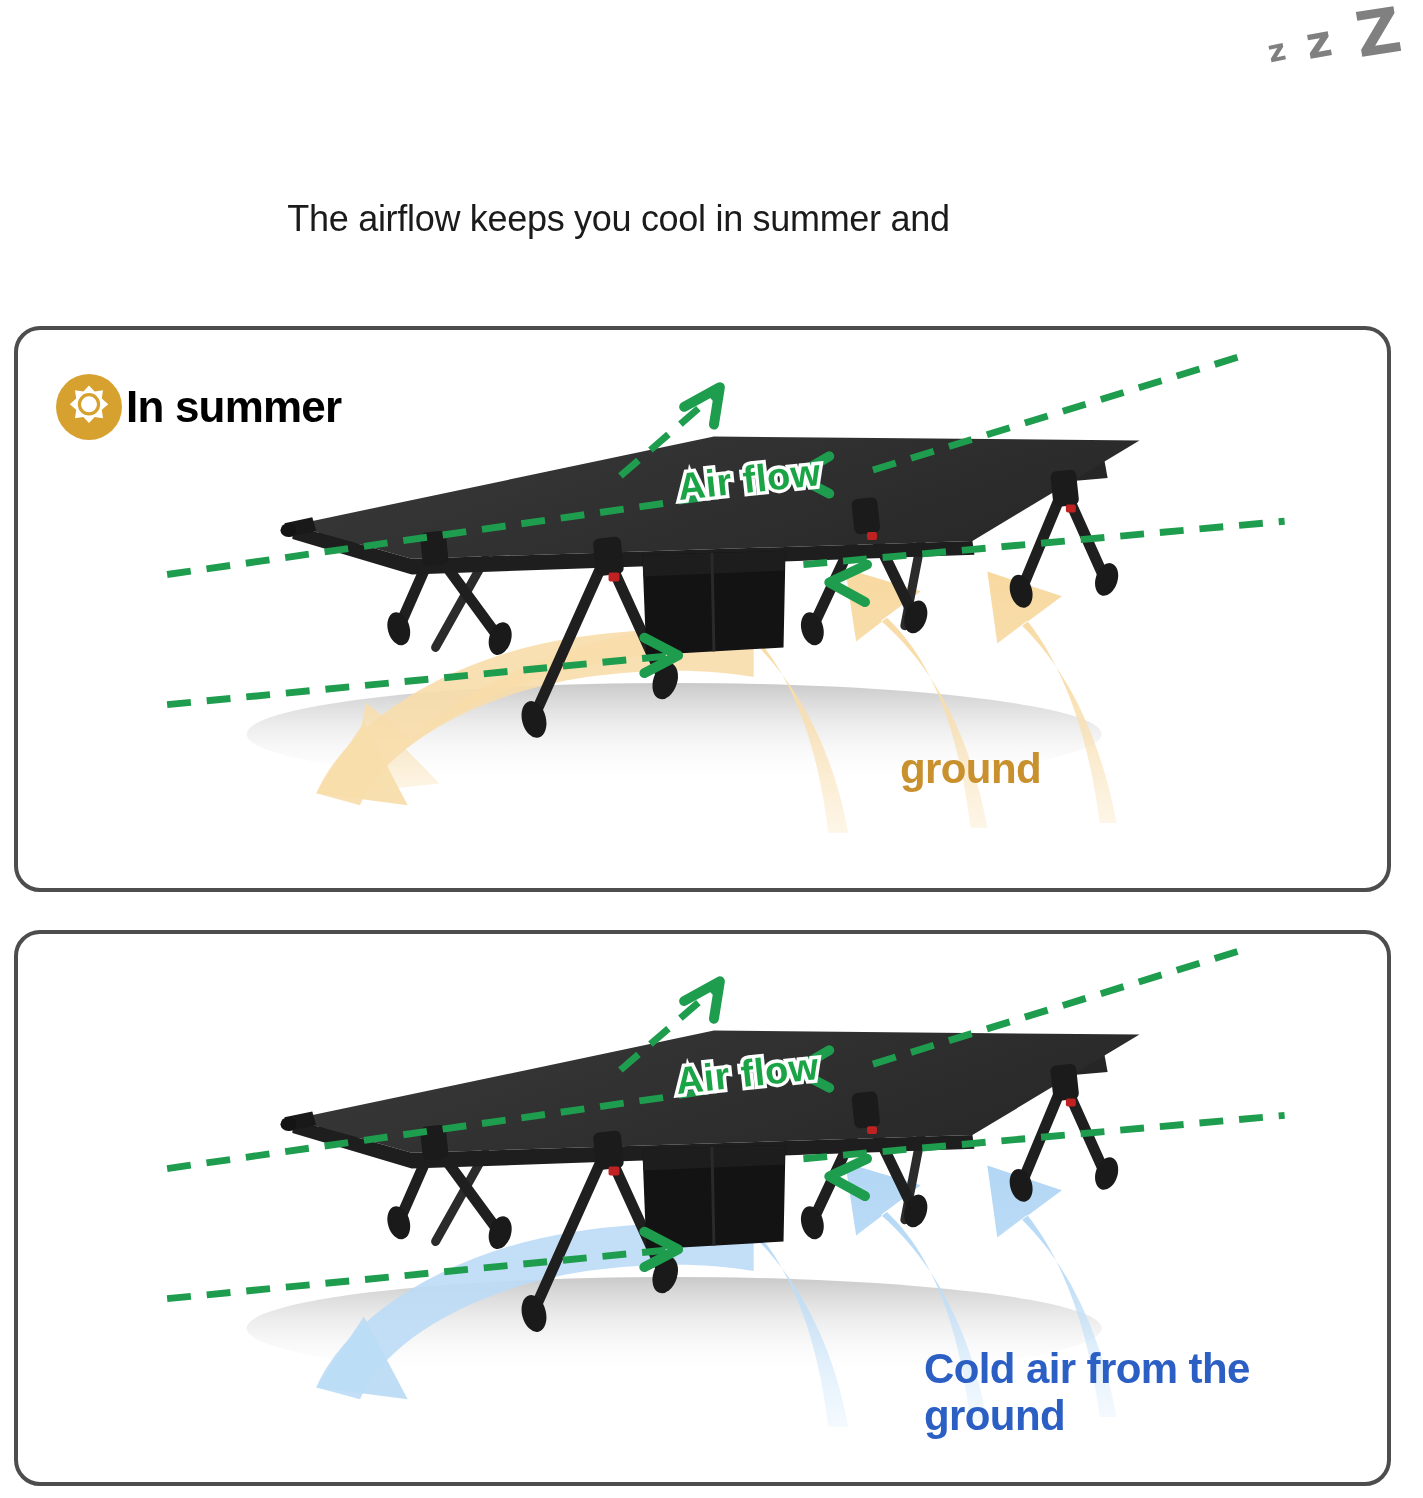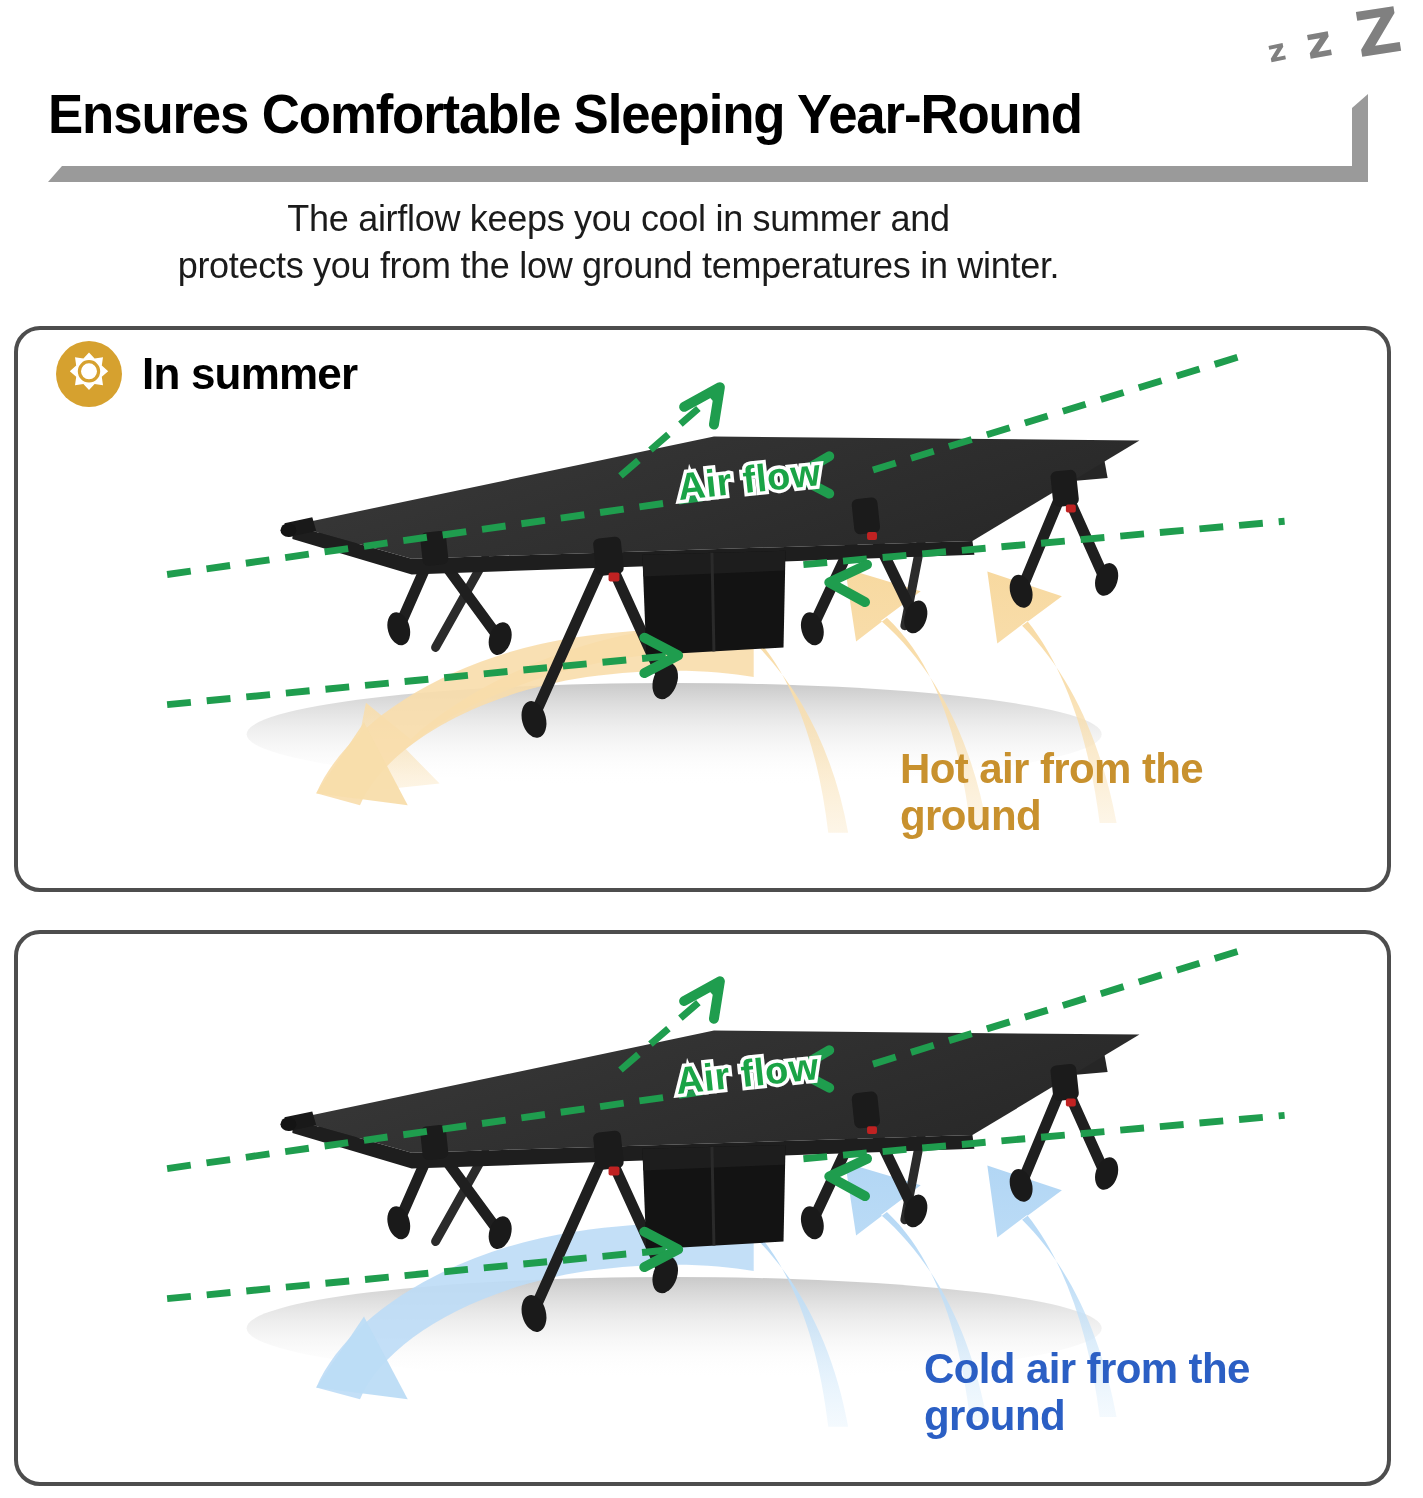--- a/index.html
+++ b/index.html
@@ -106,24 +106,24 @@
     box-sizing: border-box;
     background: #ffffff;
     overflow: hidden;
   }
   #panel-summer { top: 326px; height: 566px; }
   #panel-winter { top: 930px; height: 556px; }
 
   .panel-head {
     position: absolute;
     left: 38px;
-    top: 11px;
+    top: 44px;
     display: flex;
     align-items: center;
-    gap: 20px;
+    gap: 4px;
   }
   .badge {
     width: 66px;
     height: 66px;
     border-radius: 50%;
     display: flex;
     align-items: center;
     justify-content: center;
     flex: 0 0 auto;
   }
@@ -182,29 +182,23 @@
 <body>
 
 <div id="page">
 
   <div class="zzz-wrap">
     <span class="z-small">z</span>
     <span class="z-med">z</span>
     <span class="z-big">Z</span>
   </div>
 
-  <div class="title-block">
-    <div class="title-text">Ensures Comfortable Sleeping Year-Round</div>
-    <div class="title-bar-h"></div>
-    <div class="title-bar-v"></div>
-  </div>
 
   <div class="subtitle">
     <div>The airflow keeps you cool in summer and</div>
-    <div>protects you from the low ground temperatures in winter.</div>
   </div>
 
   <div class="panel" id="panel-summer">
 
     <div class="scene">
       <svg viewBox="0 0 1377 566" preserveAspectRatio="none" xmlns="http://www.w3.org/2000/svg">
         <defs>
           <linearGradient id="shadowGradS" x1="0" y1="0" x2="0" y2="1">
             <stop offset="0%" stop-color="#9d9d9d" stop-opacity="0.55"></stop>
             <stop offset="100%" stop-color="#ffffff" stop-opacity="0"></stop>
@@ -434,21 +428,20 @@
           <path d="M854 228 L816 246 L852 266"></path>
         </g>
       </svg>
     </div>
 
 
     <div class="airflow-label airflow-winter" style="position:absolute;left:658px;top:126px;">Air flow</div>
   </div>
 
   <div class="caption caption-hot">
-    <div>Hot air from the</div>
     <div>ground</div>
   </div>
 
   <div class="caption caption-cold">
     <div>Cold air from the</div>
     <div>ground</div>
   </div>
 
 </div>
 

